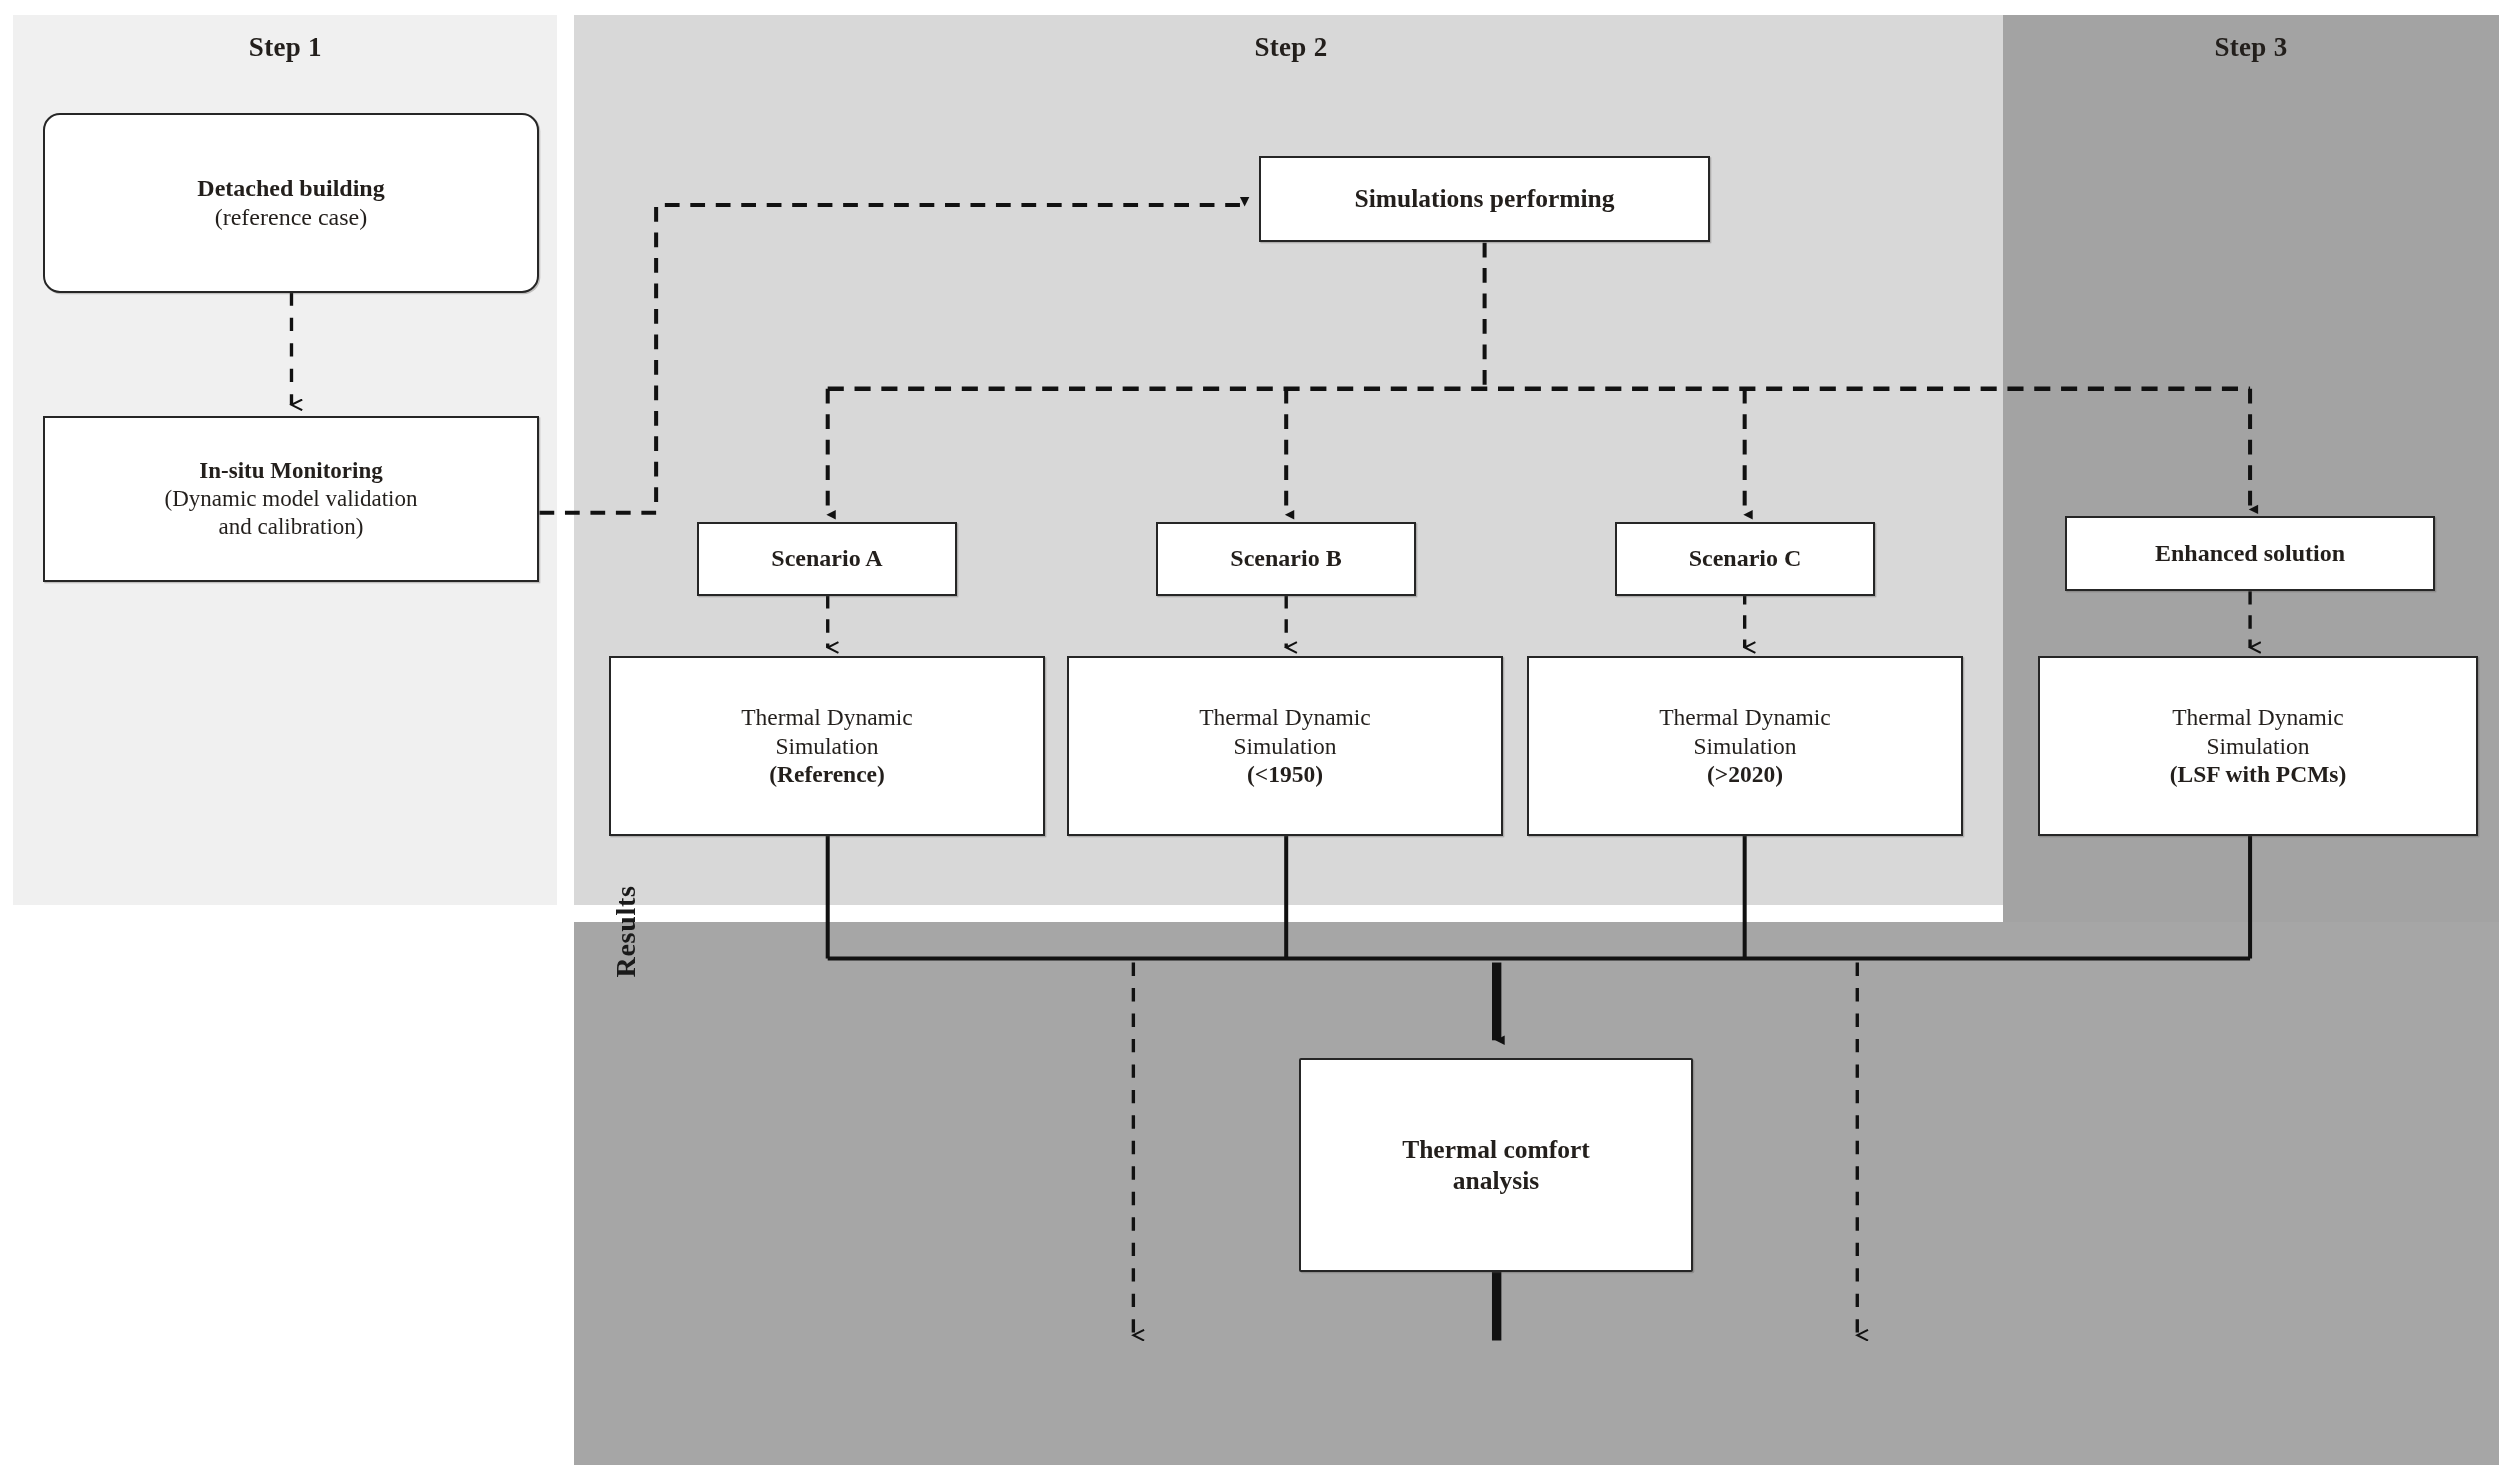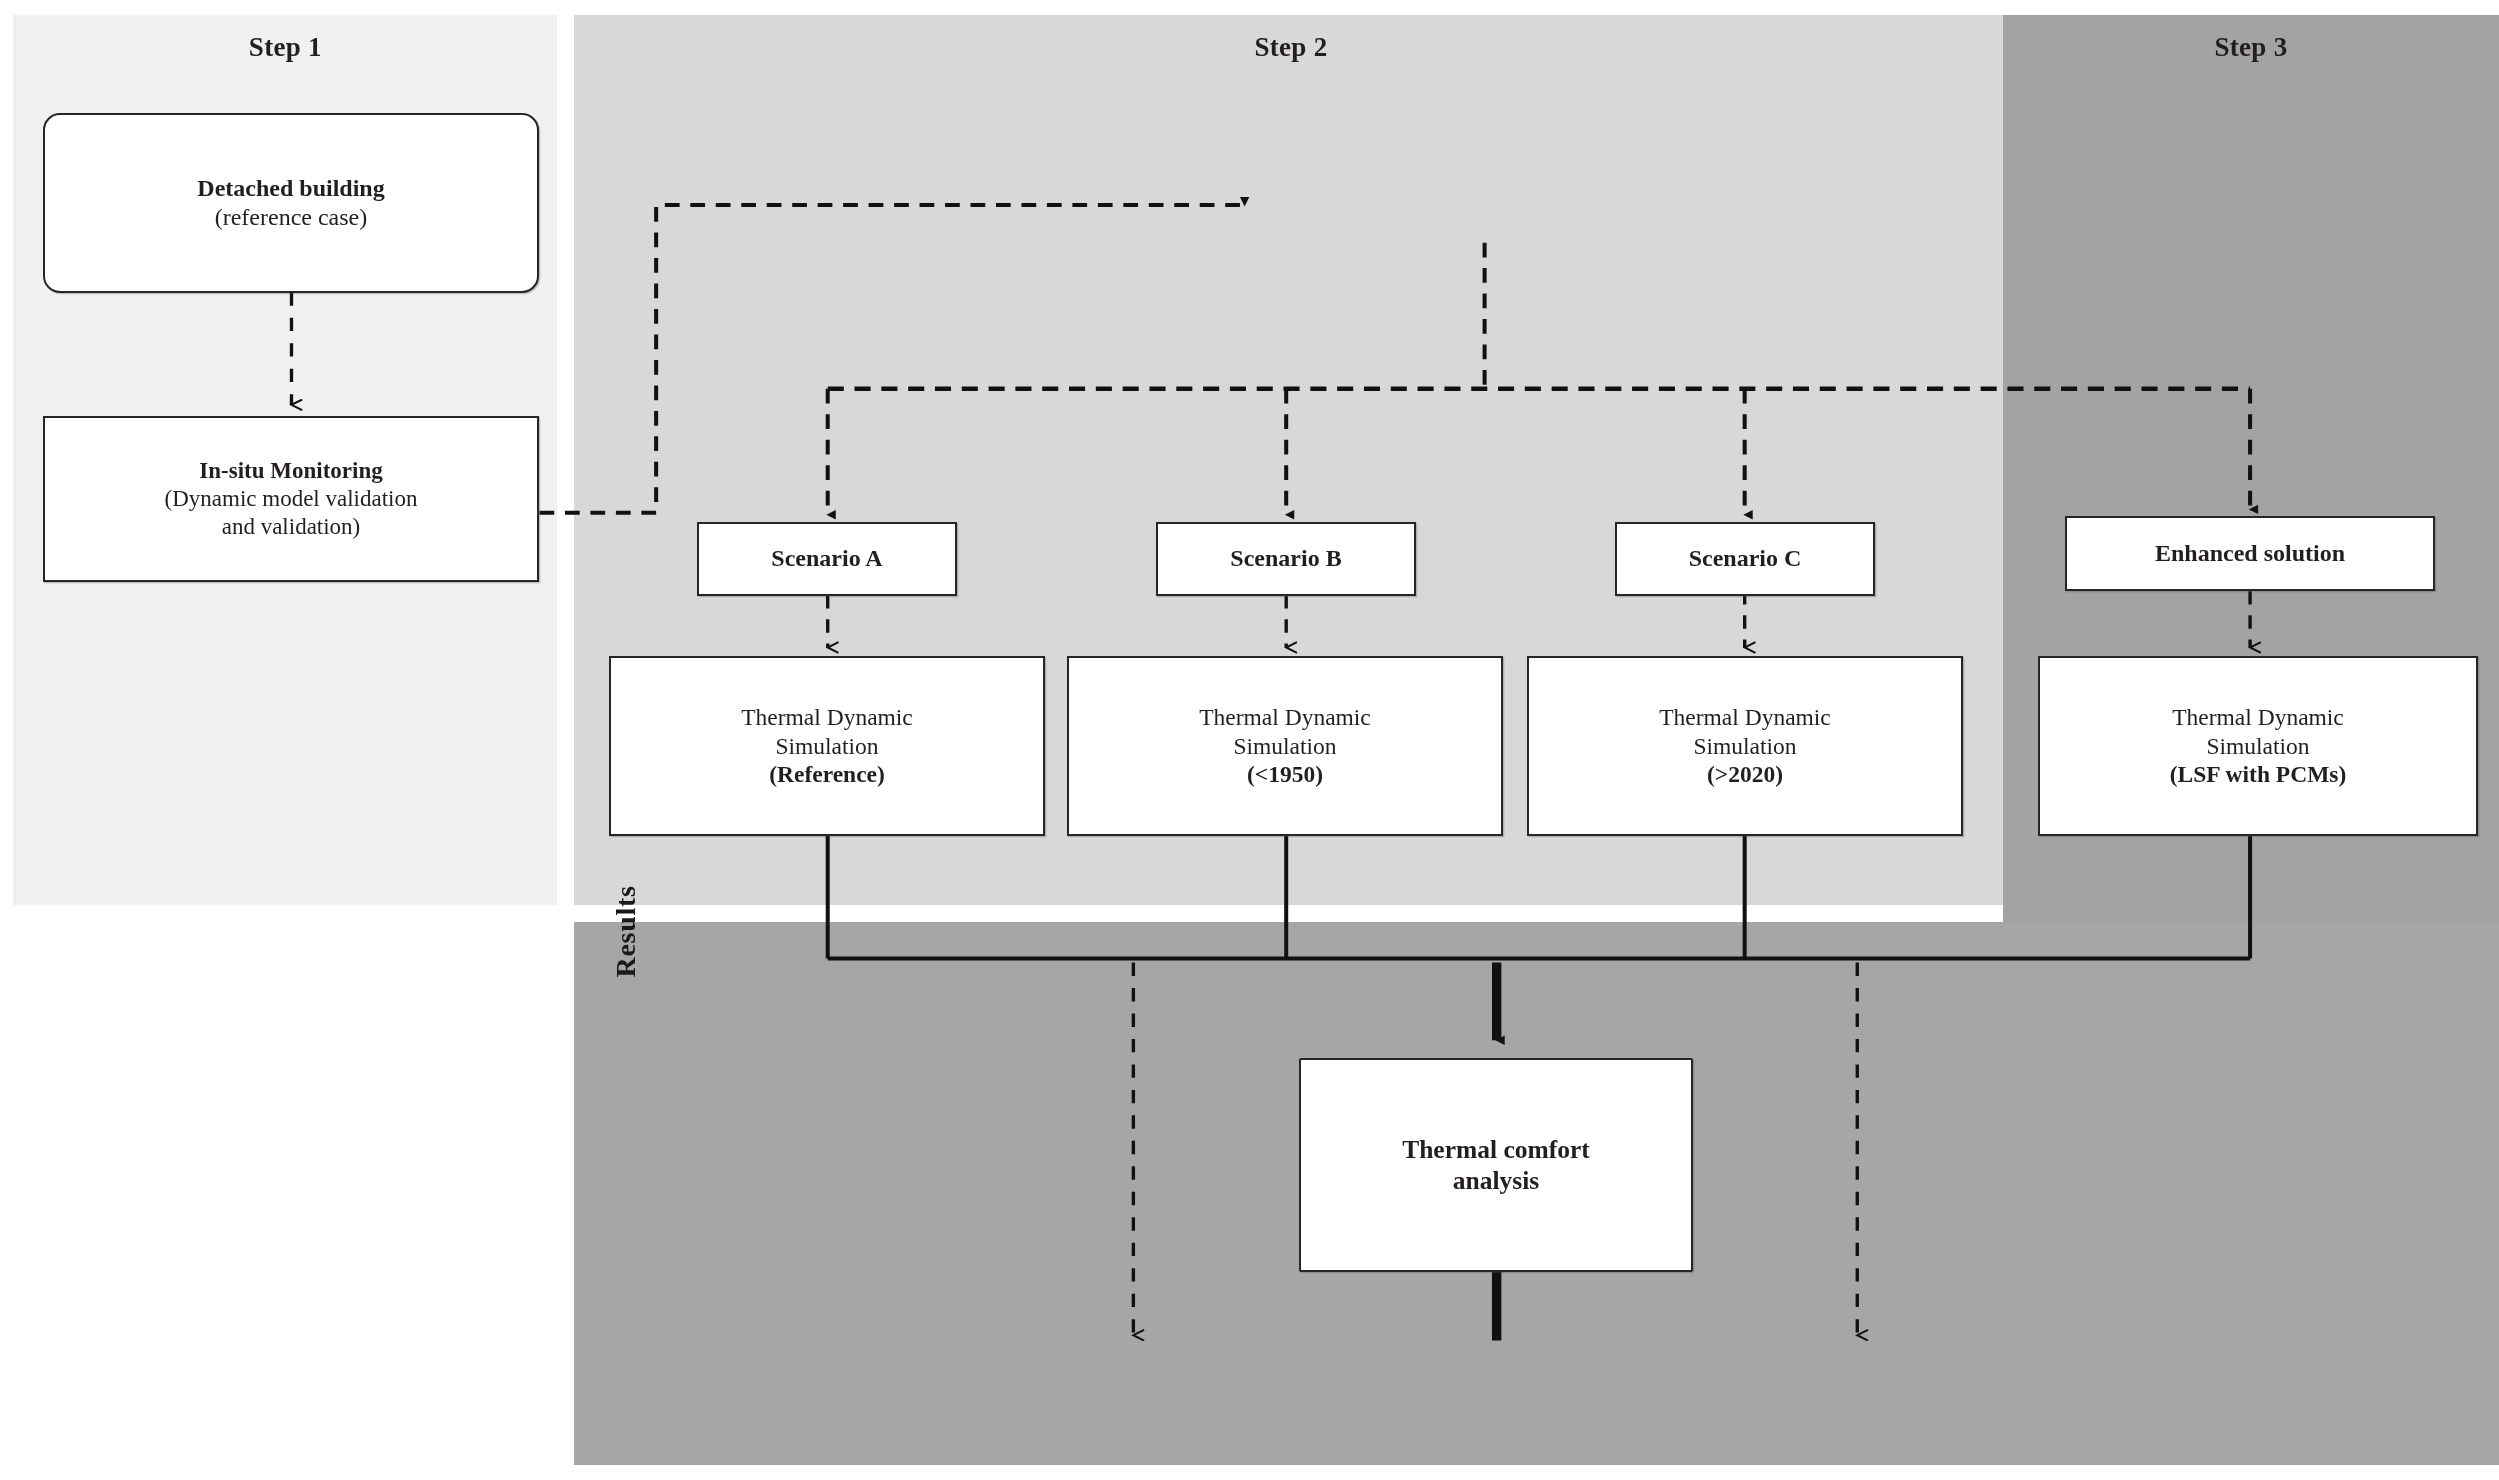--- a/index.html
+++ b/index.html
@@ -149,23 +149,26 @@
   </svg>
 
   <div class="node" id="node-detached">
     <span class="l b">Detached building</span>
     <span class="l r">(reference case)</span>
   </div>
 
   <div class="node" id="node-insitu">
     <span class="l b">In-situ Monitoring</span>
     <span class="l r">(Dynamic model validation</span>
-    <span class="l r">and validation)</span>
-  </div>
-
+    <span class="l r">and calibration)</span>
+  </div>
+
+  <div class="node" id="node-simperf">
+    <span class="l b">Simulations  performing</span>
+  </div>
 
   <div class="node" id="node-scenA">
     <span class="l b">Scenario A</span>
   </div>
   <div class="node" id="node-scenB">
     <span class="l b">Scenario B</span>
   </div>
   <div class="node" id="node-enh">
     <span class="l b">Enhanced solution</span>
   </div>

